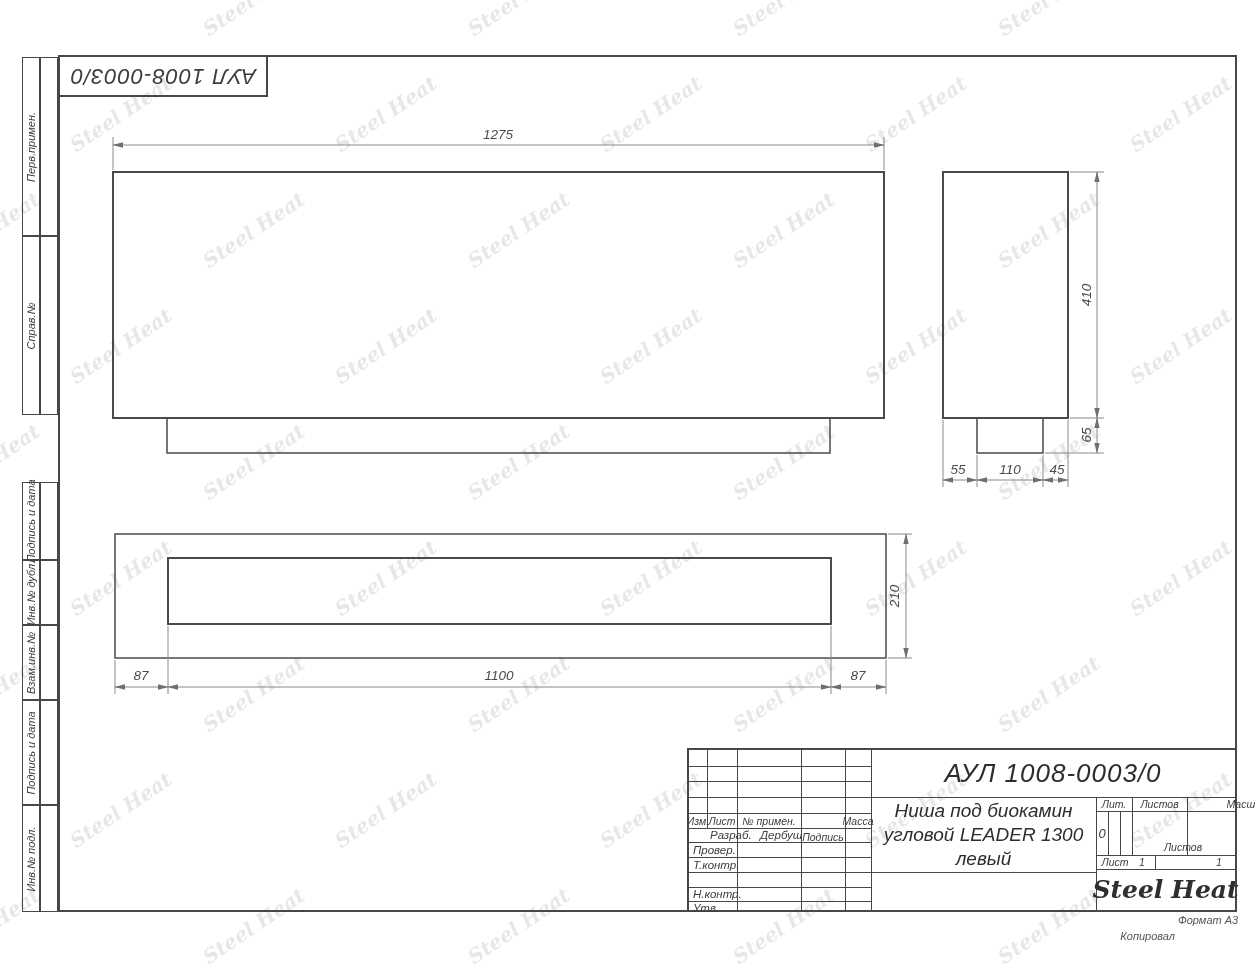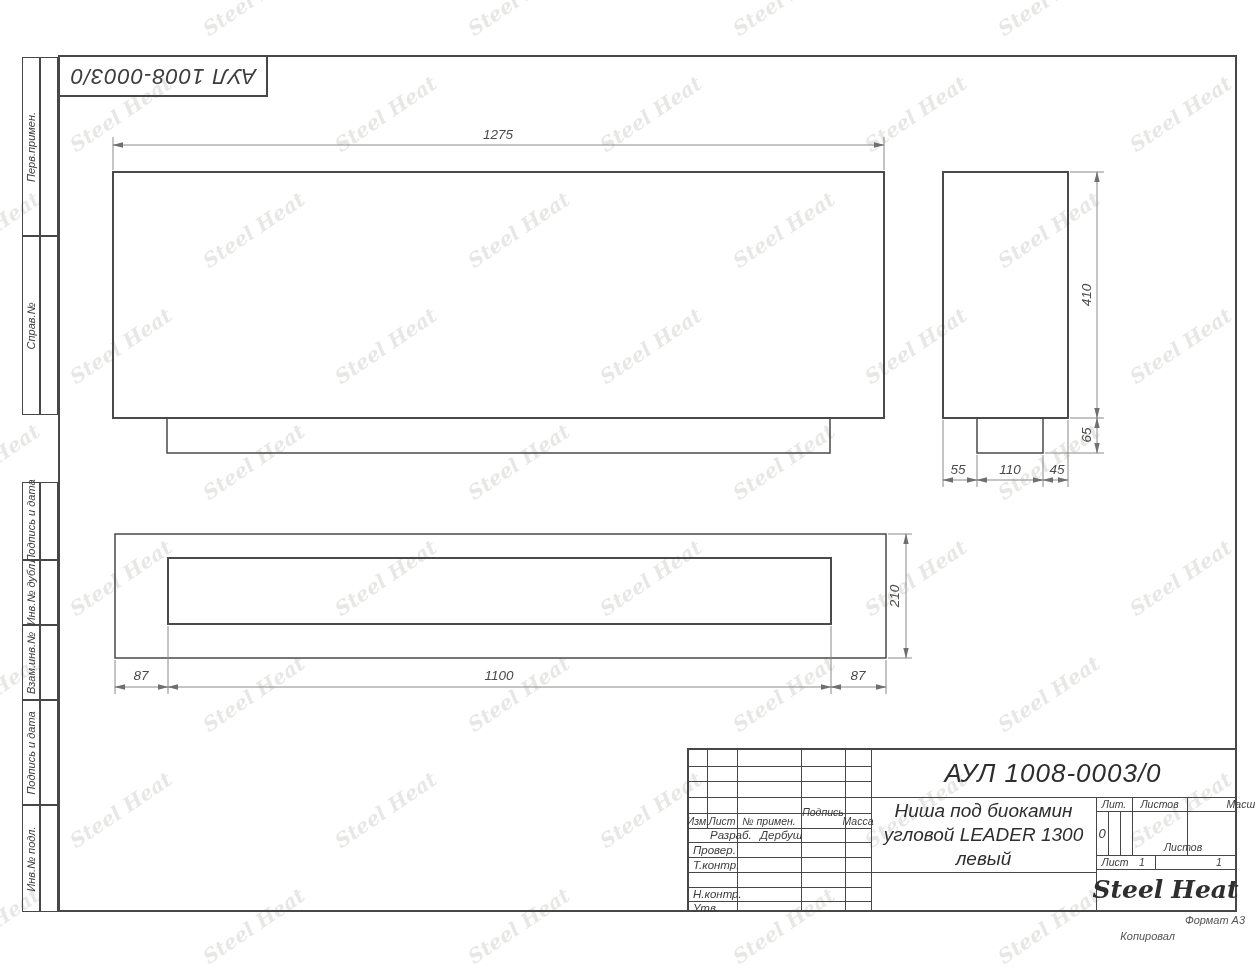--- a/index.html
+++ b/index.html
@@ -220,21 +220,21 @@
       <div class="vl" style="top:47px;height:113px;left:407px;"></div>
       <div class="vl" style="top:61px;height:44px;left:419px;"></div>
       <div class="vl" style="top:61px;height:44px;left:431px;"></div>
       <div class="vl" style="top:47px;height:58px;left:443px;"></div>
       <div class="vl" style="top:47px;height:58px;left:498px;"></div>
       <div class="vl" style="top:105px;height:14px;left:466px;"></div>
 
       <div class="cell small" style="left:0;top:63px;width:18px;height:15px;">Изм.</div>
       <div class="cell small" style="left:18px;top:63px;width:30px;height:15px;">Лист</div>
       <div class="cell small" style="left:48px;top:63px;width:64px;height:15px;">№ примен.</div>
-      <div class="cell small" style="left:112px;top:54px;width:44px;height:15px;">Подпись</div>
+      <div class="cell small" style="left:112px;top:79px;width:44px;height:15px;">Подпись</div>
       <div class="cell small" style="left:156px;top:63px;width:26px;height:15px;">Масса</div>
 
       <div class="cell row-label" style="left:0;top:78px;width:48px;height:14px;padding-left:21px;">Разраб.</div>
       <div class="cell row-label" style="left:48px;top:78px;width:64px;height:14px;padding-left:23px;">Дербуш</div>
       <div class="cell row-label" style="left:0;top:92px;width:48px;height:15px;">Провер.</div>
       <div class="cell row-label" style="left:0;top:107px;width:48px;height:15px;">Т.контр.</div>
       <div class="cell row-label" style="left:0;top:137px;width:48px;height:14px;">Н.контр.</div>
       <div class="cell row-label" style="left:0;top:151px;width:48px;height:13px;">Утв.</div>
 
       <div class="cell" id="docnum-cell" style="left:182px;top:0;width:364px;height:47px;">АУЛ 1008-0003/0</div>
@@ -259,16 +259,16 @@
         <span class="logo-word">Steel</span>
         <svg width="20" height="27" viewBox="0 0 24 32">
           <path d="M12 0 C13.5 6 19.5 9.5 20.5 15.5 C21.5 22 17.5 28.5 12 31 C6.5 28.5 2.5 22 3.5 15.5 C4.3 10.5 8 8.5 8.3 4.5 C10.2 6.5 11.2 8 12 10.5 C13.2 7.5 12.3 3.5 12 0 Z" fill="#e31e24"></path>
           <path d="M12 14 C14.2 18 16.3 20.5 15.4 23.8 C14.6 26.6 13.2 28 12 28.7 C10.8 28 9.4 26.6 8.6 23.8 C7.7 20.5 9.8 18 12 14 Z" fill="#ffffff"></path>
         </svg>
         <span class="logo-word">Heat</span>
       </div>
     </div>
 
     <div class="footer-note" style="left:1095px;top:914px;width:80px;text-align:right;margin-top:16px;">Копировал</div>
-    <div class="footer-note" style="left:1178px;top:914px;width:74px;text-align:center;">Формат А3</div>
+    <div class="footer-note" style="left:1178px;top:914px;width:74px;text-align:left;">Формат А3</div>
 
   </div>
 </div>
 
 </body></html>

